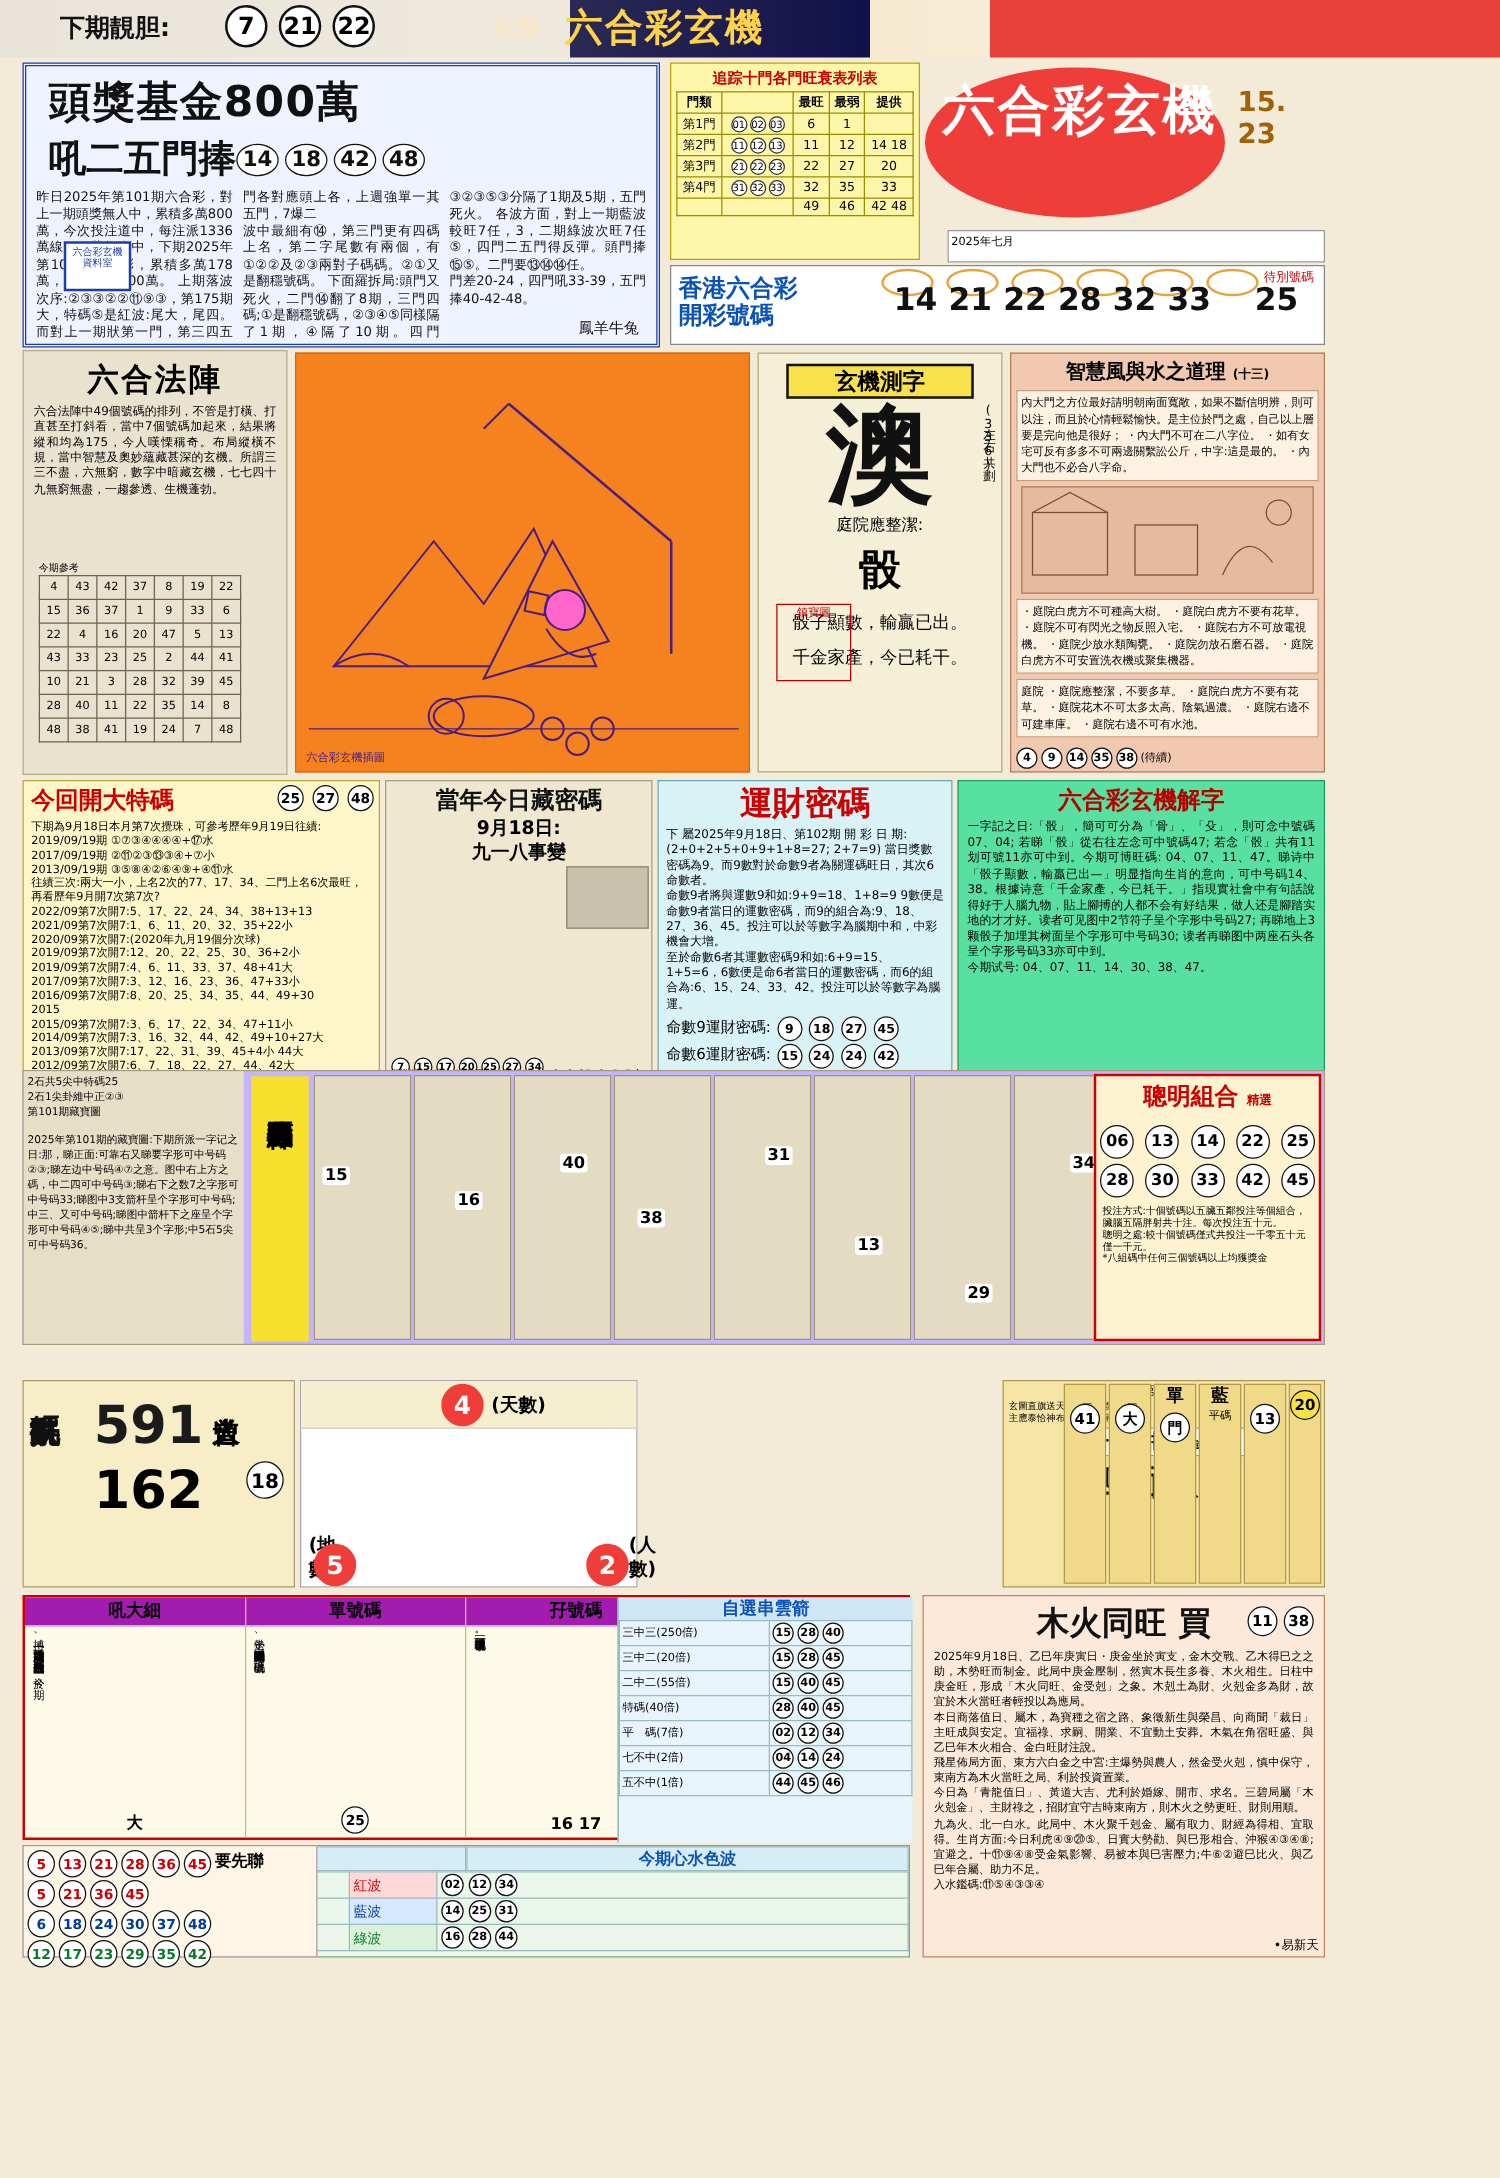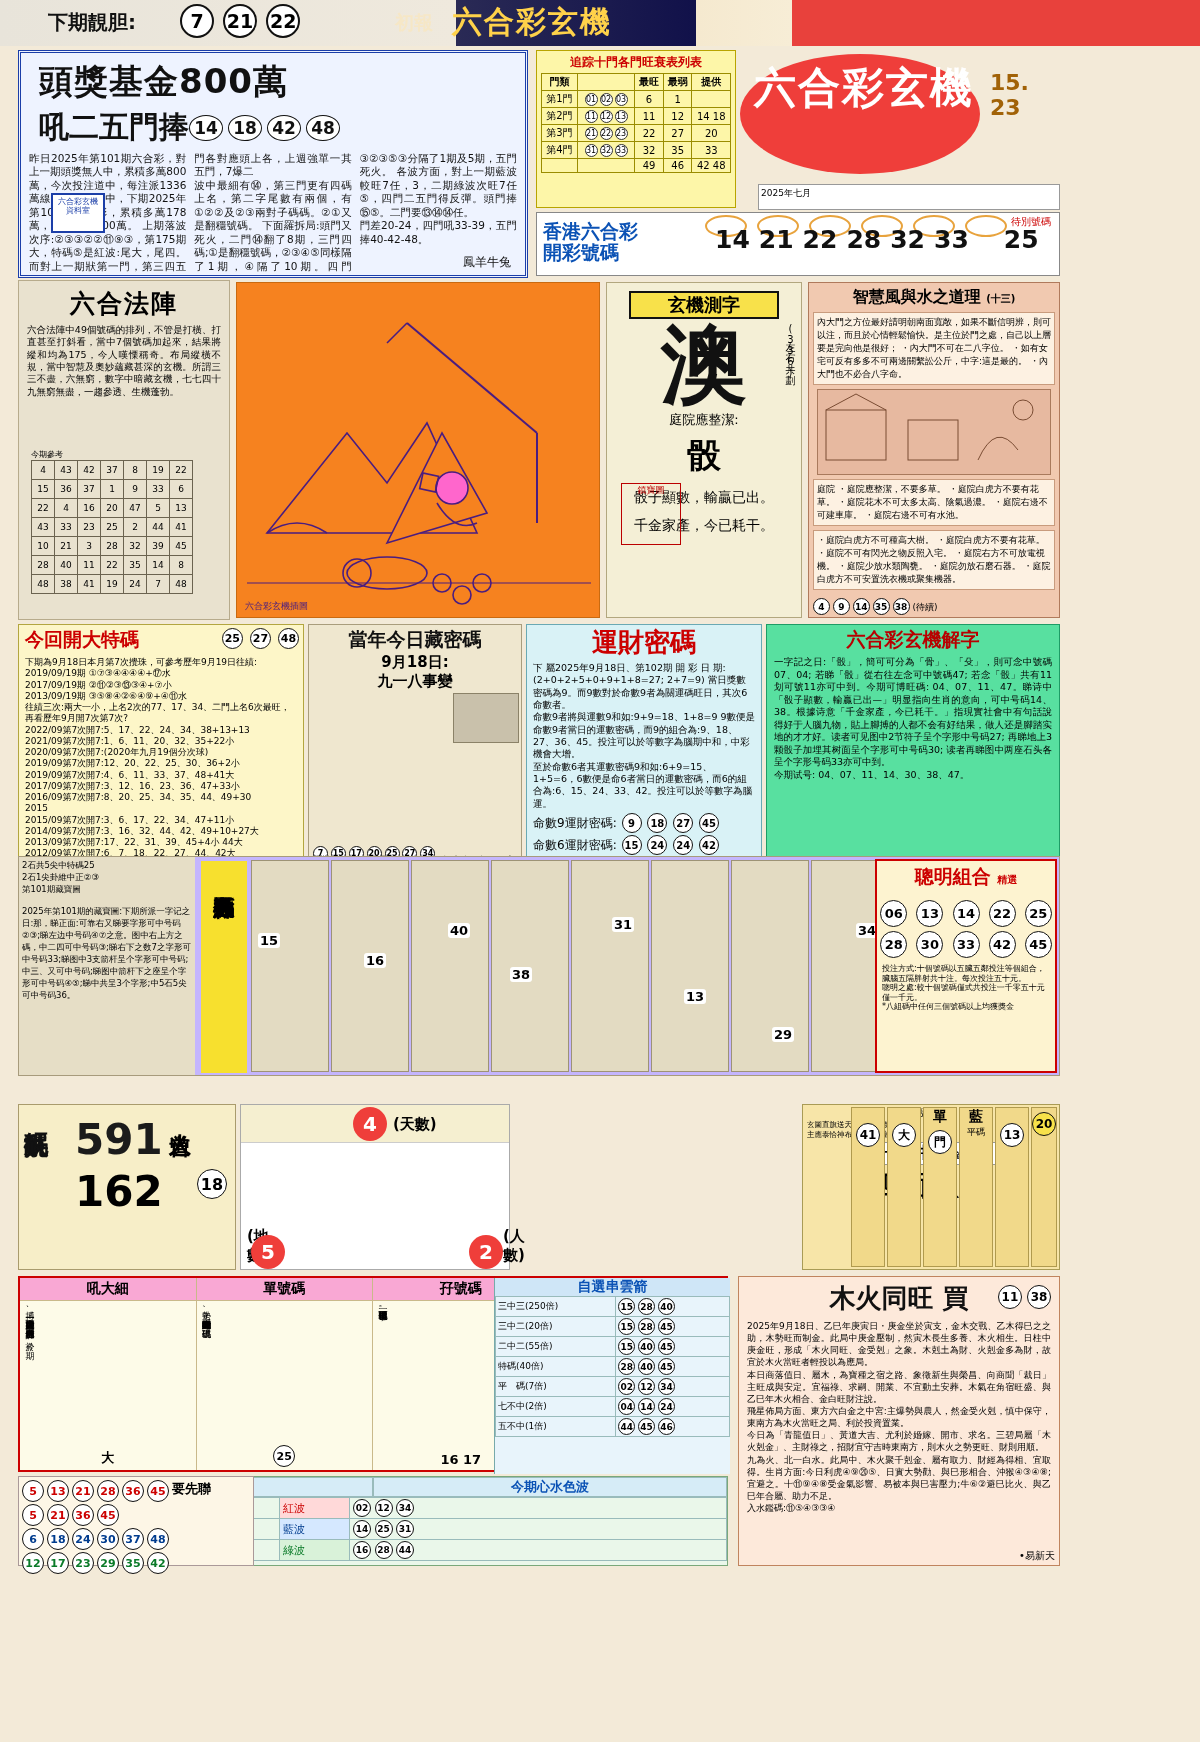--- a/index.html
+++ b/index.html
@@ -182,21 +182,21 @@
   #silu .mid { text-align:center; font-size:16px; font-weight:bold; background:#fff; width:150px; margin:2px auto; border:1px solid #999;}
   #silu .cols { position:absolute; right:2px; top:2px; display:flex;}
   #silu .col { width:34px; height:160px; background:#f1d98a; border:1px solid #b09a4e; margin-left:2px; font-size:10px; text-align:center;}
   #silu .col .ball { width:24px;height:24px;font-size:12px;margin-top:4px;}
 
   
   #bottom { left:18px; top:1276px; width:1042px; height:450px;}
   #bt-left { position:absolute; left:0; top:0; width:710px; height:196px; background:#fdfbe8; border:2px solid #c00;}
   #bt-left .cols { display:flex; height:100%;}
   #bt-left .col { flex:1; border-right:1px solid #c9b98a; position:relative;}
-  #bt-left .col .hd { text-align:center; font-size:14px; font-weight:bold; background:#f9a8d4; border-bottom:1px solid #c9b98a; padding:2px 0;}
+  #bt-left .col .hd { text-align:center; font-size:14px; font-weight:bold; background:#a21caf; border-bottom:1px solid #c9b98a; padding:2px 0;}
   #bt-left .col .bd { font-size:9px; padding:3px; writing-mode:vertical-rl; height:130px;}
   #bt-left .col .ft { position:absolute; bottom:3px; left:0; width:100%; text-align:center; font-size:13px; font-weight:bold;}
   #serial { position:absolute; left:474px; top:0; width:236px; height:196px; background:#e8f4fb; border-left:1px solid #7aa; }
   #serial .hd { text-align:center; font-size:14px; font-weight:bold; color:#0b52b5; background:#cfe6f7;}
   #serial table { width:100%; border-collapse:collapse; font-size:9px;}
   #serial td { border:1px solid #9bb; padding:1px 2px;}
   #bt-right { position:absolute; right:0; top:0; width:322px; height:290px; background:#fde9da; border:1px solid #c0845e;}
   #bt-right .ti { text-align:center; font-size:26px; font-weight:bold; color:#111; padding-top:4px;}
   #bt-right .tx { font-size:9px; line-height:1.35; padding:4px 8px; text-align:justify;}
   #bt-right .bl { position:absolute; right:8px; top:8px;}
@@ -466,33 +466,33 @@
       <svg width="232" height="84" viewBox="0 0 232 84">
         <g stroke="#7a4c33" fill="none">
           <rect x="8" y="20" width="60" height="50"></rect>
           <path d="M8 20 L38 4 L68 20"></path>
           <rect x="90" y="30" width="50" height="40"></rect>
           <path d="M160 70 q18 -40 40 -10"></path>
           <circle cx="205" cy="20" r="10"></circle>
         </g>
       </svg>
     </div>
-    <div class="box">庭院
-・庭院應整潔，不要多草。
-・庭院白虎方不要有花草。
-・庭院花木不可太多太高、陰氣過濃。
-・庭院右邊不可建車庫。
-・庭院右邊不可有水池。</div>
     <div class="box">・庭院白虎方不可種高大樹。
 ・庭院白虎方不要有花草。
 ・庭院不可有閃光之物反照入宅。
 ・庭院右方不可放電視機。
 ・庭院少放水類陶甕。
 ・庭院勿放石磨石器。
 ・庭院白虎方不可安置洗衣機或聚集機器。</div>
+    <div class="box">庭院
+・庭院應整潔，不要多草。
+・庭院白虎方不要有花草。
+・庭院花木不可太多太高、陰氣過濃。
+・庭院右邊不可建車庫。
+・庭院右邊不可有水池。</div>
     <div class="bot">
       <span class="ball">4</span>
       <span class="ball">9</span>
       <span class="ball">14</span>
       <span class="ball">35</span>
       <span class="ball">38</span>
       <span style="font-size:9px">(待續)</span>
     </div>
   </div>
 

